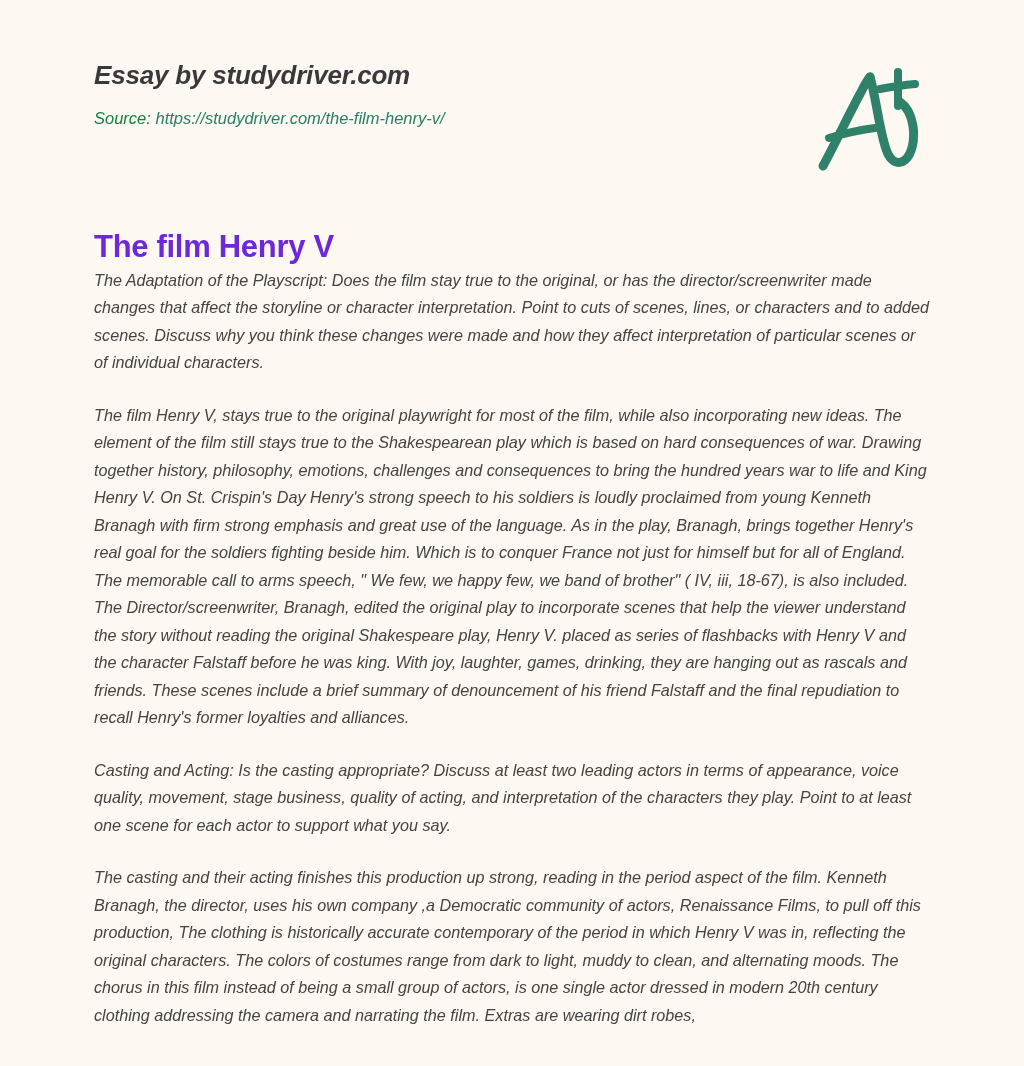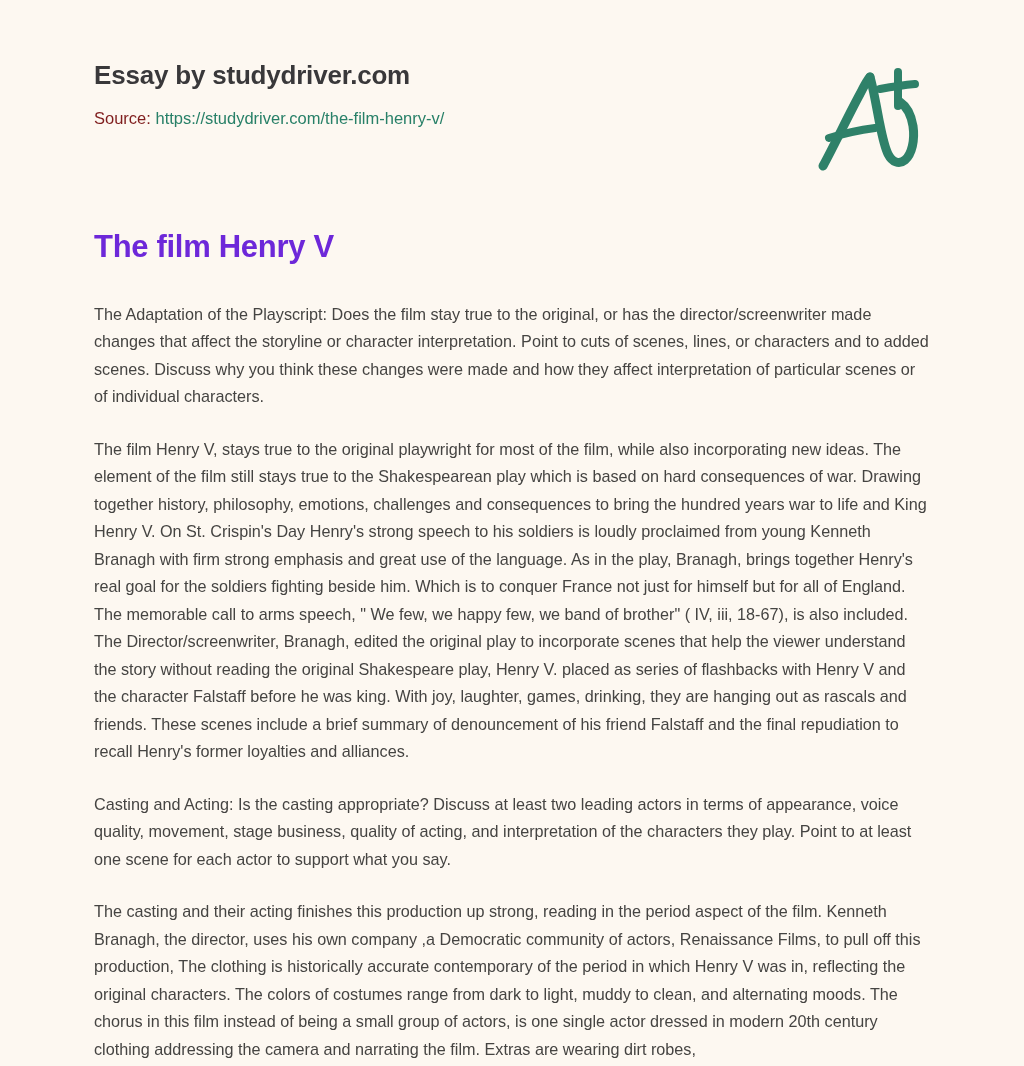--- a/index.html
+++ b/index.html
@@ -24,20 +24,21 @@
     box-sizing: border-box;
   }
 
   
   .header {
     position: absolute;
     left: 0;
     top: 0;
     width: 1024px;
     height: 200px;
+    font-style: italic;
   }
 
   .header-text {
     position: absolute;
     left: 94px;
     top: 60px;
     width: 640px;
   }
 
   .essay-by {
@@ -53,21 +54,21 @@
 
   .source-line {
     margin: 0;
     padding: 0;
     margin-top: 17px;
     font-size: 16.5px;
     line-height: 1.3;
     white-space: nowrap;
   }
   .source-label {
-    color: #7f1d1d;
+    color: #15803d;
   }
   .source-url {
     color: #288068;
     text-decoration: none;
   }
 
   
   .logo {
     position: absolute;
     left: 812px;
@@ -94,21 +95,21 @@
     padding: 0;
     font-family: "Liberation Sans", sans-serif;
     font-size: 31px;
     font-weight: bold;
     color: #6d28d9;
     letter-spacing: -0.3px;
     line-height: 1.25;
   }
 
   .body-copy {
-    margin-top: 34px;
+    font-style: italic;
   }
 
   .body-copy p {
     margin: 0 0 25px 0;
     padding: 0;
     font-family: "Liberation Sans", sans-serif;
     font-size: 16.2px;
     line-height: 27.5px;
     color: #454442;
     text-align: left;

